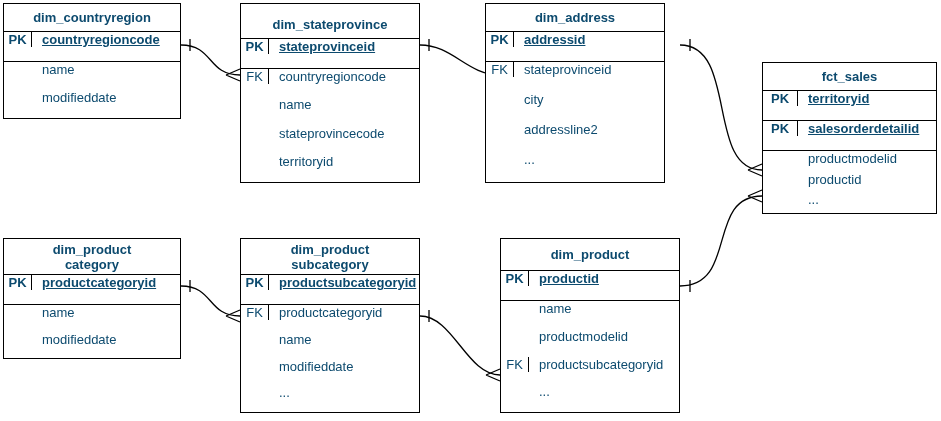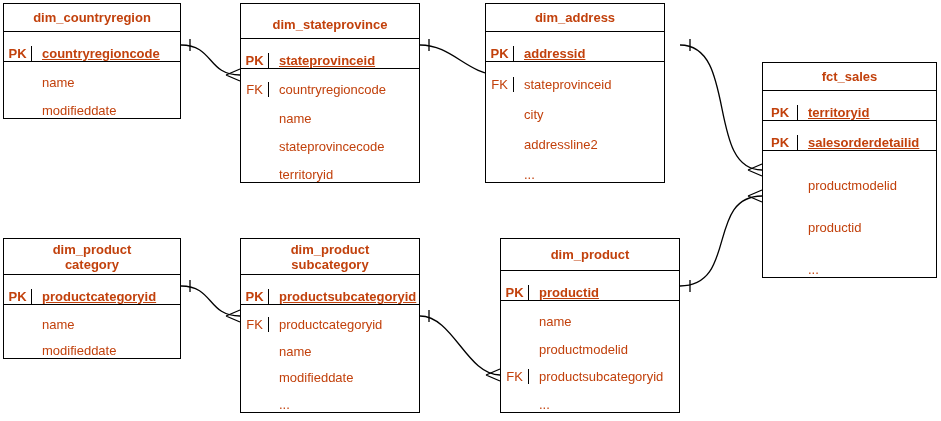--- a/index.html
+++ b/index.html
@@ -2,21 +2,21 @@
 <html><head>
 <meta charset="utf-8">
 <style>
   html,body{margin:0;padding:0;background:#ffffff;}
   #canvas{
     position:relative;
     width:941px;height:421px;
     background:#ffffff;
     font-family:"Liberation Sans","DejaVu Sans",sans-serif;
     font-size:13px;
-    color:#c2410c;
+    color:#0c4a6e;
     overflow:hidden;
   }
   .erd-table{
     position:absolute;
     background:#fff;
     border:1.5px solid #000;
     display:flex;
     flex-direction:column;
     box-sizing:border-box;
   }
@@ -24,21 +24,21 @@
     border-bottom:1.5px solid #000;
     font-weight:bold;
     display:flex;
     align-items:center;
     justify-content:center;
     text-align:center;
     white-space:pre-line;
     line-height:15px;
     flex-shrink:0;
   }
-  .t-row{display:flex;align-items:flex-end;}
+  .t-row{display:flex;align-items:flex-start;}
   .t-key{
     width:28px;
     flex-shrink:0;
     border-right:1.5px solid #000;
     display:flex;align-items:center;justify-content:center;
     box-sizing:border-box;
   }
   .wide-key .t-key{width:35px;}
   .t-field{
     flex:1;
@@ -154,21 +154,21 @@
         <div class="t-key"></div>
         <div class="t-field">addressline2</div>
       </div>
       <div class="t-row">
         <div class="t-key"></div>
         <div class="t-field">...</div>
       </div>
     </div>
   </div>
 
-  <div class="erd-table wide-key" style="left:762px;top:62px;width:175px;height:216px;">
+  <div class="erd-table wide-key" style="left:762px;top:62px;width:175px;height:152px;">
     <div class="t-header" style="height:27px;">fct_sales</div>
     <div class="t-row keyrow">
       <div class="t-key">PK</div>
       <div class="t-field">territoryid</div>
     </div>
     <div class="t-row keyrow">
       <div class="t-key">PK</div>
       <div class="t-field">salesorderdetailid</div>
     </div>
     <div class="t-attrs">

